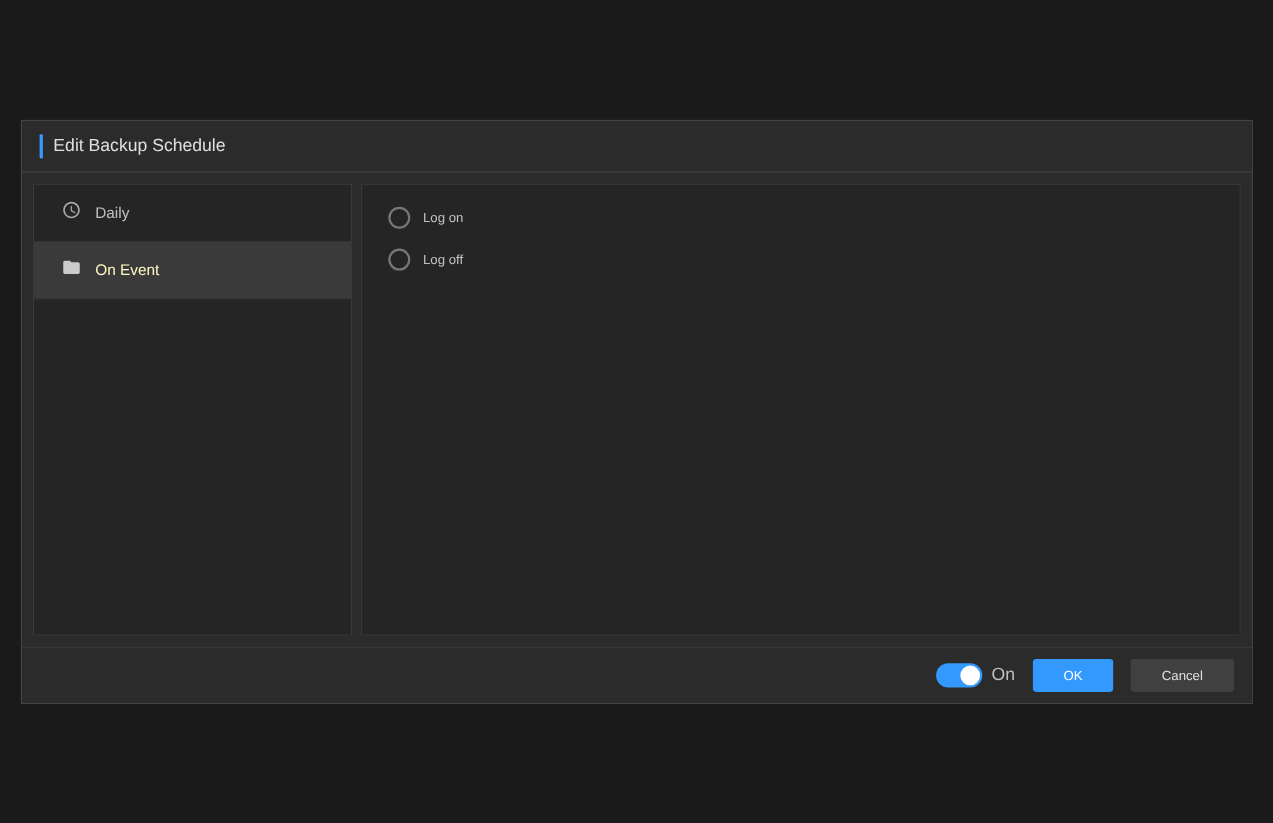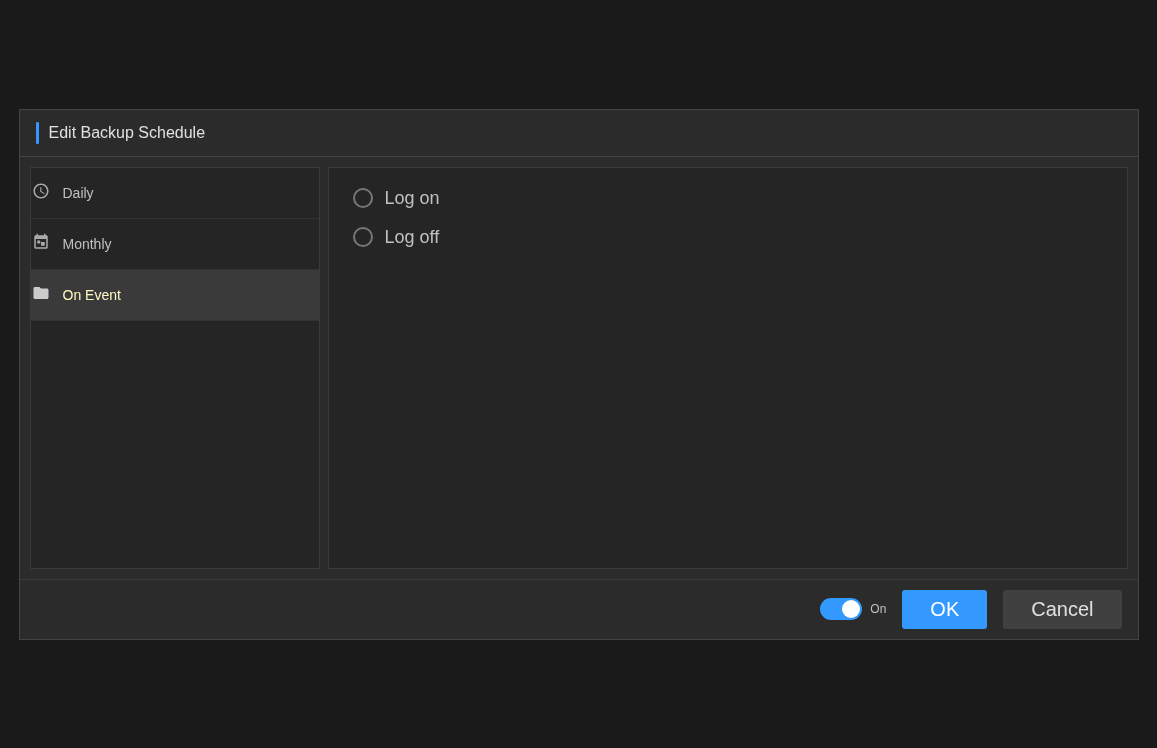--- a/index.html
+++ b/index.html
@@ -62,21 +62,21 @@
       background-color: #252525;
       border: 1px solid #3a3a3a;
       flex-shrink: 0;
       display: flex;
       flex-direction: column;
     }
 
     .sidebar-item {
       display: flex;
       align-items: center;
-      padding: 14px 0;
+      padding: 14px 24px;
       cursor: pointer;
       color: #c0c0c0;
       font-size: 14px;
       gap: 12px;
       border-bottom: 1px solid #333;
       transition: background-color 0.15s;
     }
 
     .sidebar-item.active {
       background-color: #3a3a3a;
@@ -127,21 +127,21 @@
       border: 2px solid #777;
       background-color: transparent;
       flex-shrink: 0;
       display: flex;
       align-items: center;
       justify-content: center;
     }
 
     .radio-label {
       color: #c0c0c0;
-      font-size: 18px;
+      font-size: 12px;
     }
 
     .dialog-footer {
       display: flex;
       align-items: center;
       justify-content: flex-end;
       padding: 10px 16px;
       gap: 16px;
       border-top: 1px solid #3a3a3a;
       background-color: #2b2b2b;
@@ -167,26 +167,26 @@
       height: 18px;
       background-color: #ffffff;
       border-radius: 50%;
       position: absolute;
       top: 2px;
       right: 2px;
     }
 
     .toggle-label {
       color: #c0c0c0;
-      font-size: 12px;
+      font-size: 16px;
     }
 
     .btn {
       padding: 8px 28px;
-      font-size: 20px;
+      font-size: 12px;
       border: none;
       border-radius: 3px;
       cursor: pointer;
       font-family: inherit;
     }
 
     .btn-ok {
       background-color: #3399ff;
       color: #ffffff;
     }
@@ -223,28 +223,20 @@
       <div class="sidebar-item">
         <span class="sidebar-icon">
           <svg class="icon-svg" viewBox="0 0 24 24" xmlns="http://www.w3.org/2000/svg">
             <path d="M12 2C6.48 2 2 6.48 2 12s4.48 10 10 10 10-4.48 10-10S17.52 2 12 2zm0 18c-4.41 0-8-3.59-8-8s3.59-8 8-8 8 3.59 8 8-3.59 8-8 8zm.5-13H11v6l5.25 3.15.75-1.23-4.5-2.67V7z"></path>
           </svg>
         </span>
         <span class="sidebar-label">Daily</span>
       </div>
 
 
-      <div class="sidebar-item">
-        <span class="sidebar-icon">
-          <svg class="icon-svg" viewBox="0 0 24 24" xmlns="http://www.w3.org/2000/svg">
-            <path d="M19 3h-1V1h-2v2H8V1H6v2H5c-1.11 0-1.99.9-1.99 2L3 19c0 1.1.89 2 2 2h14c1.1 0 2-.9 2-2V5c0-1.1-.9-2-2-2zm0 16H5V8h14v11zm-7-7h5v5h-5zM7 10h4v4H7z"></path>
-          </svg>
-        </span>
-        <span class="sidebar-label">Monthly</span>
-      </div>
 
       <div class="sidebar-item active">
         <span class="sidebar-icon">
           <svg class="icon-svg" viewBox="0 0 24 24" xmlns="http://www.w3.org/2000/svg" style="fill:#cccccc;">
             <path d="M10 4H4c-1.1 0-1.99.9-1.99 2L2 18c0 1.1.9 2 2 2h16c1.1 0 2-.9 2-2V8c0-1.1-.9-2-2-2h-8l-2-2z"></path>
           </svg>
         </span>
         <span class="sidebar-label">On Event</span>
       </div>
 

